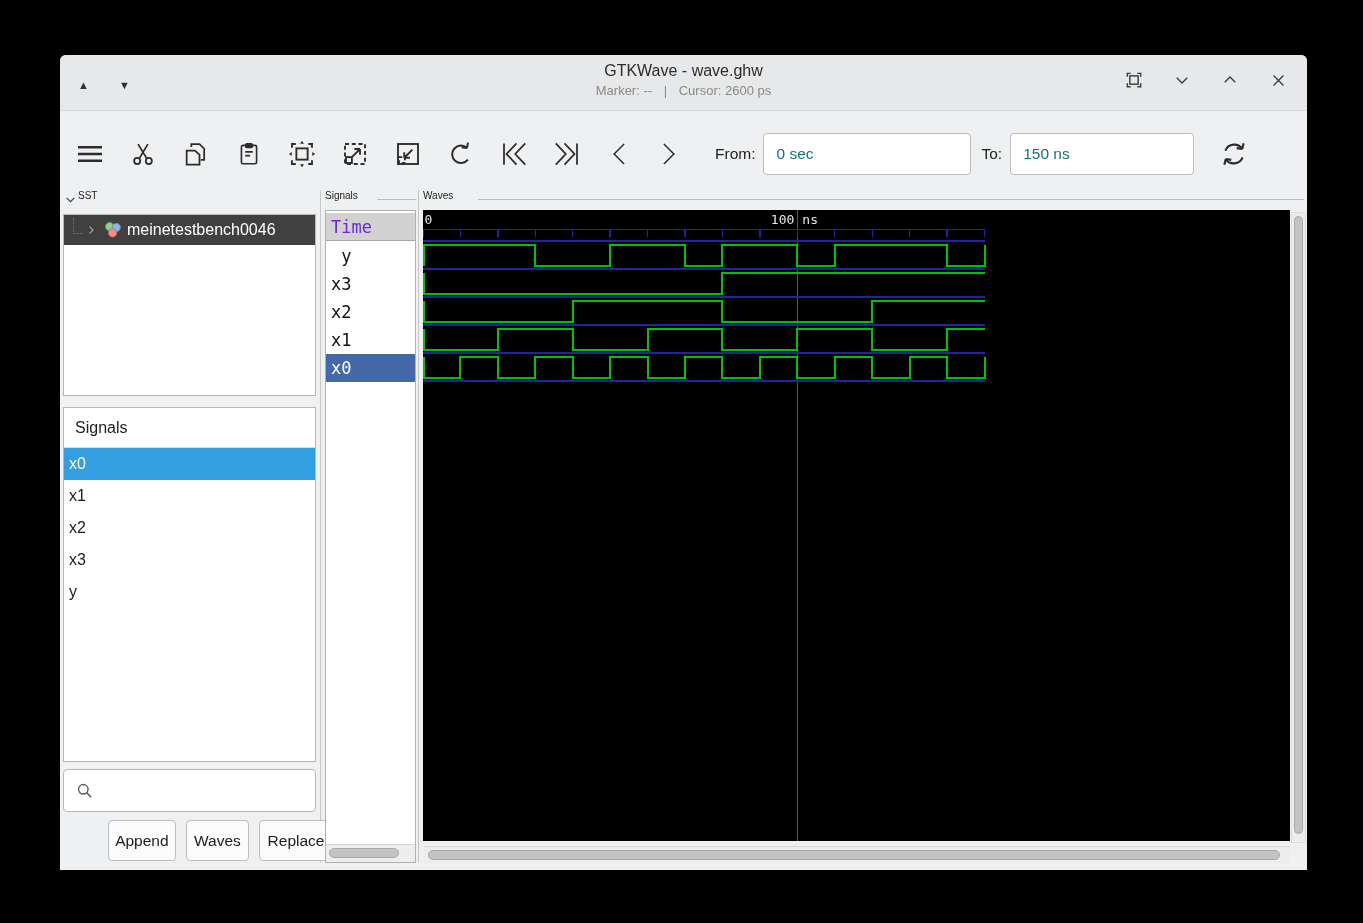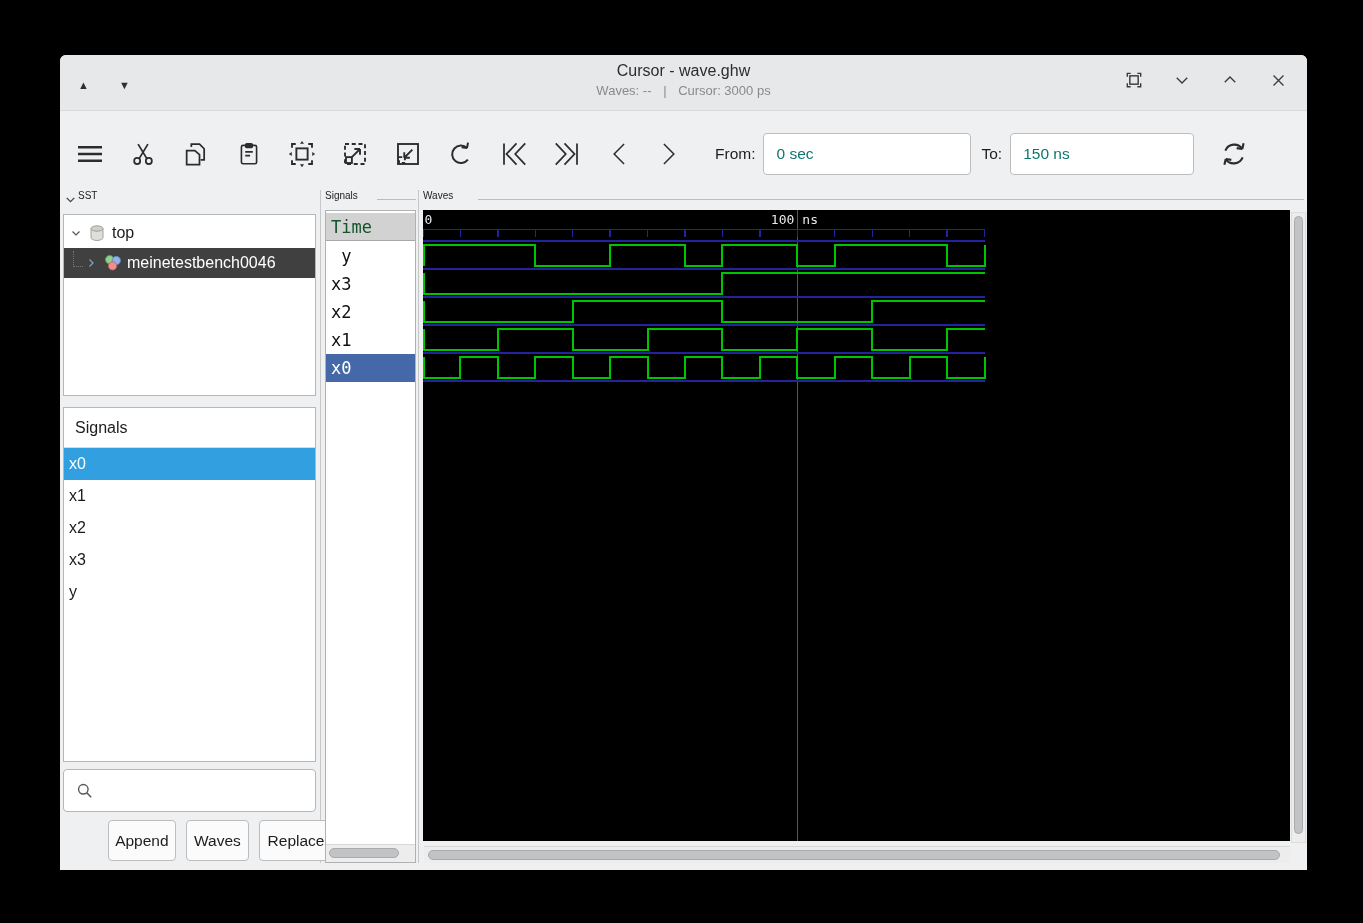--- a/index.html
+++ b/index.html
@@ -45,21 +45,21 @@
   .searchbox{position:absolute;left:3px;top:714px;width:253px;height:43px;background:#fff;
     border:1px solid #b6b7b8;border-radius:4px;box-sizing:border-box;display:flex;align-items:center;padding-left:11px;}
   .btnrow{position:absolute;left:3px;top:765px;width:225px;height:41px;display:flex;gap:10px;padding-left:45px;}
   .gbtn{height:41px;background:#fbfbfb;border:1px solid #bcbdbe;border-radius:4px;font-size:15.5px;
     color:#1c1c1c;display:flex;align-items:center;justify-content:center;box-sizing:border-box;}
   
   .name-col{position:absolute;left:265px;top:155px;width:91px;height:653px;background:#fff;
     border:1px solid #b0b1b2;box-sizing:border-box;overflow:hidden;}
   .time-hdr{position:absolute;left:0;top:2px;width:100%;height:28px;background:#d2d2d2;
     border-bottom:1px solid #a7a7a7;font-family:"DejaVu Sans Mono","Liberation Mono",monospace;
-    font-size:17px;color:#14532d;line-height:28px;padding-left:5px;box-sizing:border-box;}
+    font-size:17px;color:#6d28d9;line-height:28px;padding-left:5px;box-sizing:border-box;}
   .name-row{position:absolute;left:0;width:100%;height:28px;line-height:28px;
     font-family:"DejaVu Sans Mono","Liberation Mono",monospace;font-size:17px;color:#111;
     padding-left:5px;box-sizing:border-box;white-space:pre;}
   .name-row.sel{background:#4569a8;color:#fff;}
   .col-hscroll{position:absolute;left:0;bottom:0;width:100%;height:17px;background:#ededee;
     border-top:1px solid #d6d7d8;}
   .thumb{position:absolute;background:#c2c3c4;border:1px solid #a9aaab;border-radius:6px;box-sizing:border-box;}
   
   .wave-canvas{position:absolute;left:363px;top:155px;width:867px;height:631px;background:#000;}
   .wave-vscroll{position:absolute;left:1231px;top:157px;width:15px;height:631px;background:#ededee;
@@ -72,25 +72,25 @@
 <body>
 
 <div class="window">
 
   <div class="titlebar">
     <div class="tb-left">
       <span>▲</span>
       <span>▼</span>
     </div>
     <div class="tb-center">
-      <div class="tb-title">Cursor - wave.ghw</div>
+      <div class="tb-title">GTKWave - wave.ghw</div>
       <div class="tb-sub">
-        <span>Waves: --</span>
+        <span>Marker: --</span>
         <span>|</span>
-        <span>Cursor: 3000 ps</span>
+        <span>Cursor: 2600 ps</span>
       </div>
     </div>
     <div class="tb-right">
       <span class="wbtn">
         <svg class="icon" width="20" height="20" viewBox="0 0 24 24" fill="none" stroke="#3a3a3a" stroke-width="1.7">
           <rect x="7" y="7" width="10" height="10"></rect>
           <path d="M4,8 L4,4 L8,4 M16,4 L20,4 L20,8 M20,16 L20,20 L16,20 M8,20 L4,20 L4,16" stroke-dasharray="0"></path>
         </svg>
       </span>
       <span class="wbtn">
@@ -207,34 +207,20 @@
   <div class="vsep" style="left:358px;top:135px;height:673px"></div>
 
   <div class="frame-label" style="left:18px;top:135px">SST</div>
   <span style="position:absolute;left:4px;top:138px">
     <svg class="icon" width="13" height="13" viewBox="0 0 24 24" fill="none" stroke="#444" stroke-width="2.4">
       <polyline points="5,9 12,16 19,9"></polyline>
     </svg>
   </span>
 
   <div class="tree-frame">
-    <div class="tree-row" style="margin-top:3px">
-      <span class="chev" style="margin-left:6px">
-        <svg class="icon" width="12" height="12" viewBox="0 0 24 24" fill="none" stroke="#555" stroke-width="2.4">
-            <polyline points="5,9 12,16 19,9"></polyline>
-          </svg>
-      </span>
-      <span style="margin:0 6px 0 4px">
-        <svg class="icon" width="18" height="18" viewBox="0 0 24 24">
-          <path d="M4,6 V18 A8,4 0 0 0 20,18 V6" fill="#dededa" stroke="#9a9a96" stroke-width="1.2"></path>
-          <ellipse cx="12" cy="6" rx="8" ry="3.6" fill="#cfcfc9" stroke="#9a9a96" stroke-width="1.2"></ellipse>
-        </svg>
-      </span>
-      <span>top</span>
-    </div>
     <div class="tree-row sel">
       <span class="connector"></span>
       <span class="chev">
         <svg class="icon" width="12" height="12" viewBox="0 0 24 24" fill="none" stroke="#8aa5b8" stroke-width="2.4">
             <polyline points="9,5 16,12 9,19"></polyline>
           </svg>
       </span>
       <span style="margin:0 4px">
         <svg class="icon" width="20" height="20" viewBox="0 0 24 24">
           <circle cx="8" cy="8" r="5" fill="#8fd08f" stroke="#5f9e5f" stroke-width="1"></circle>

